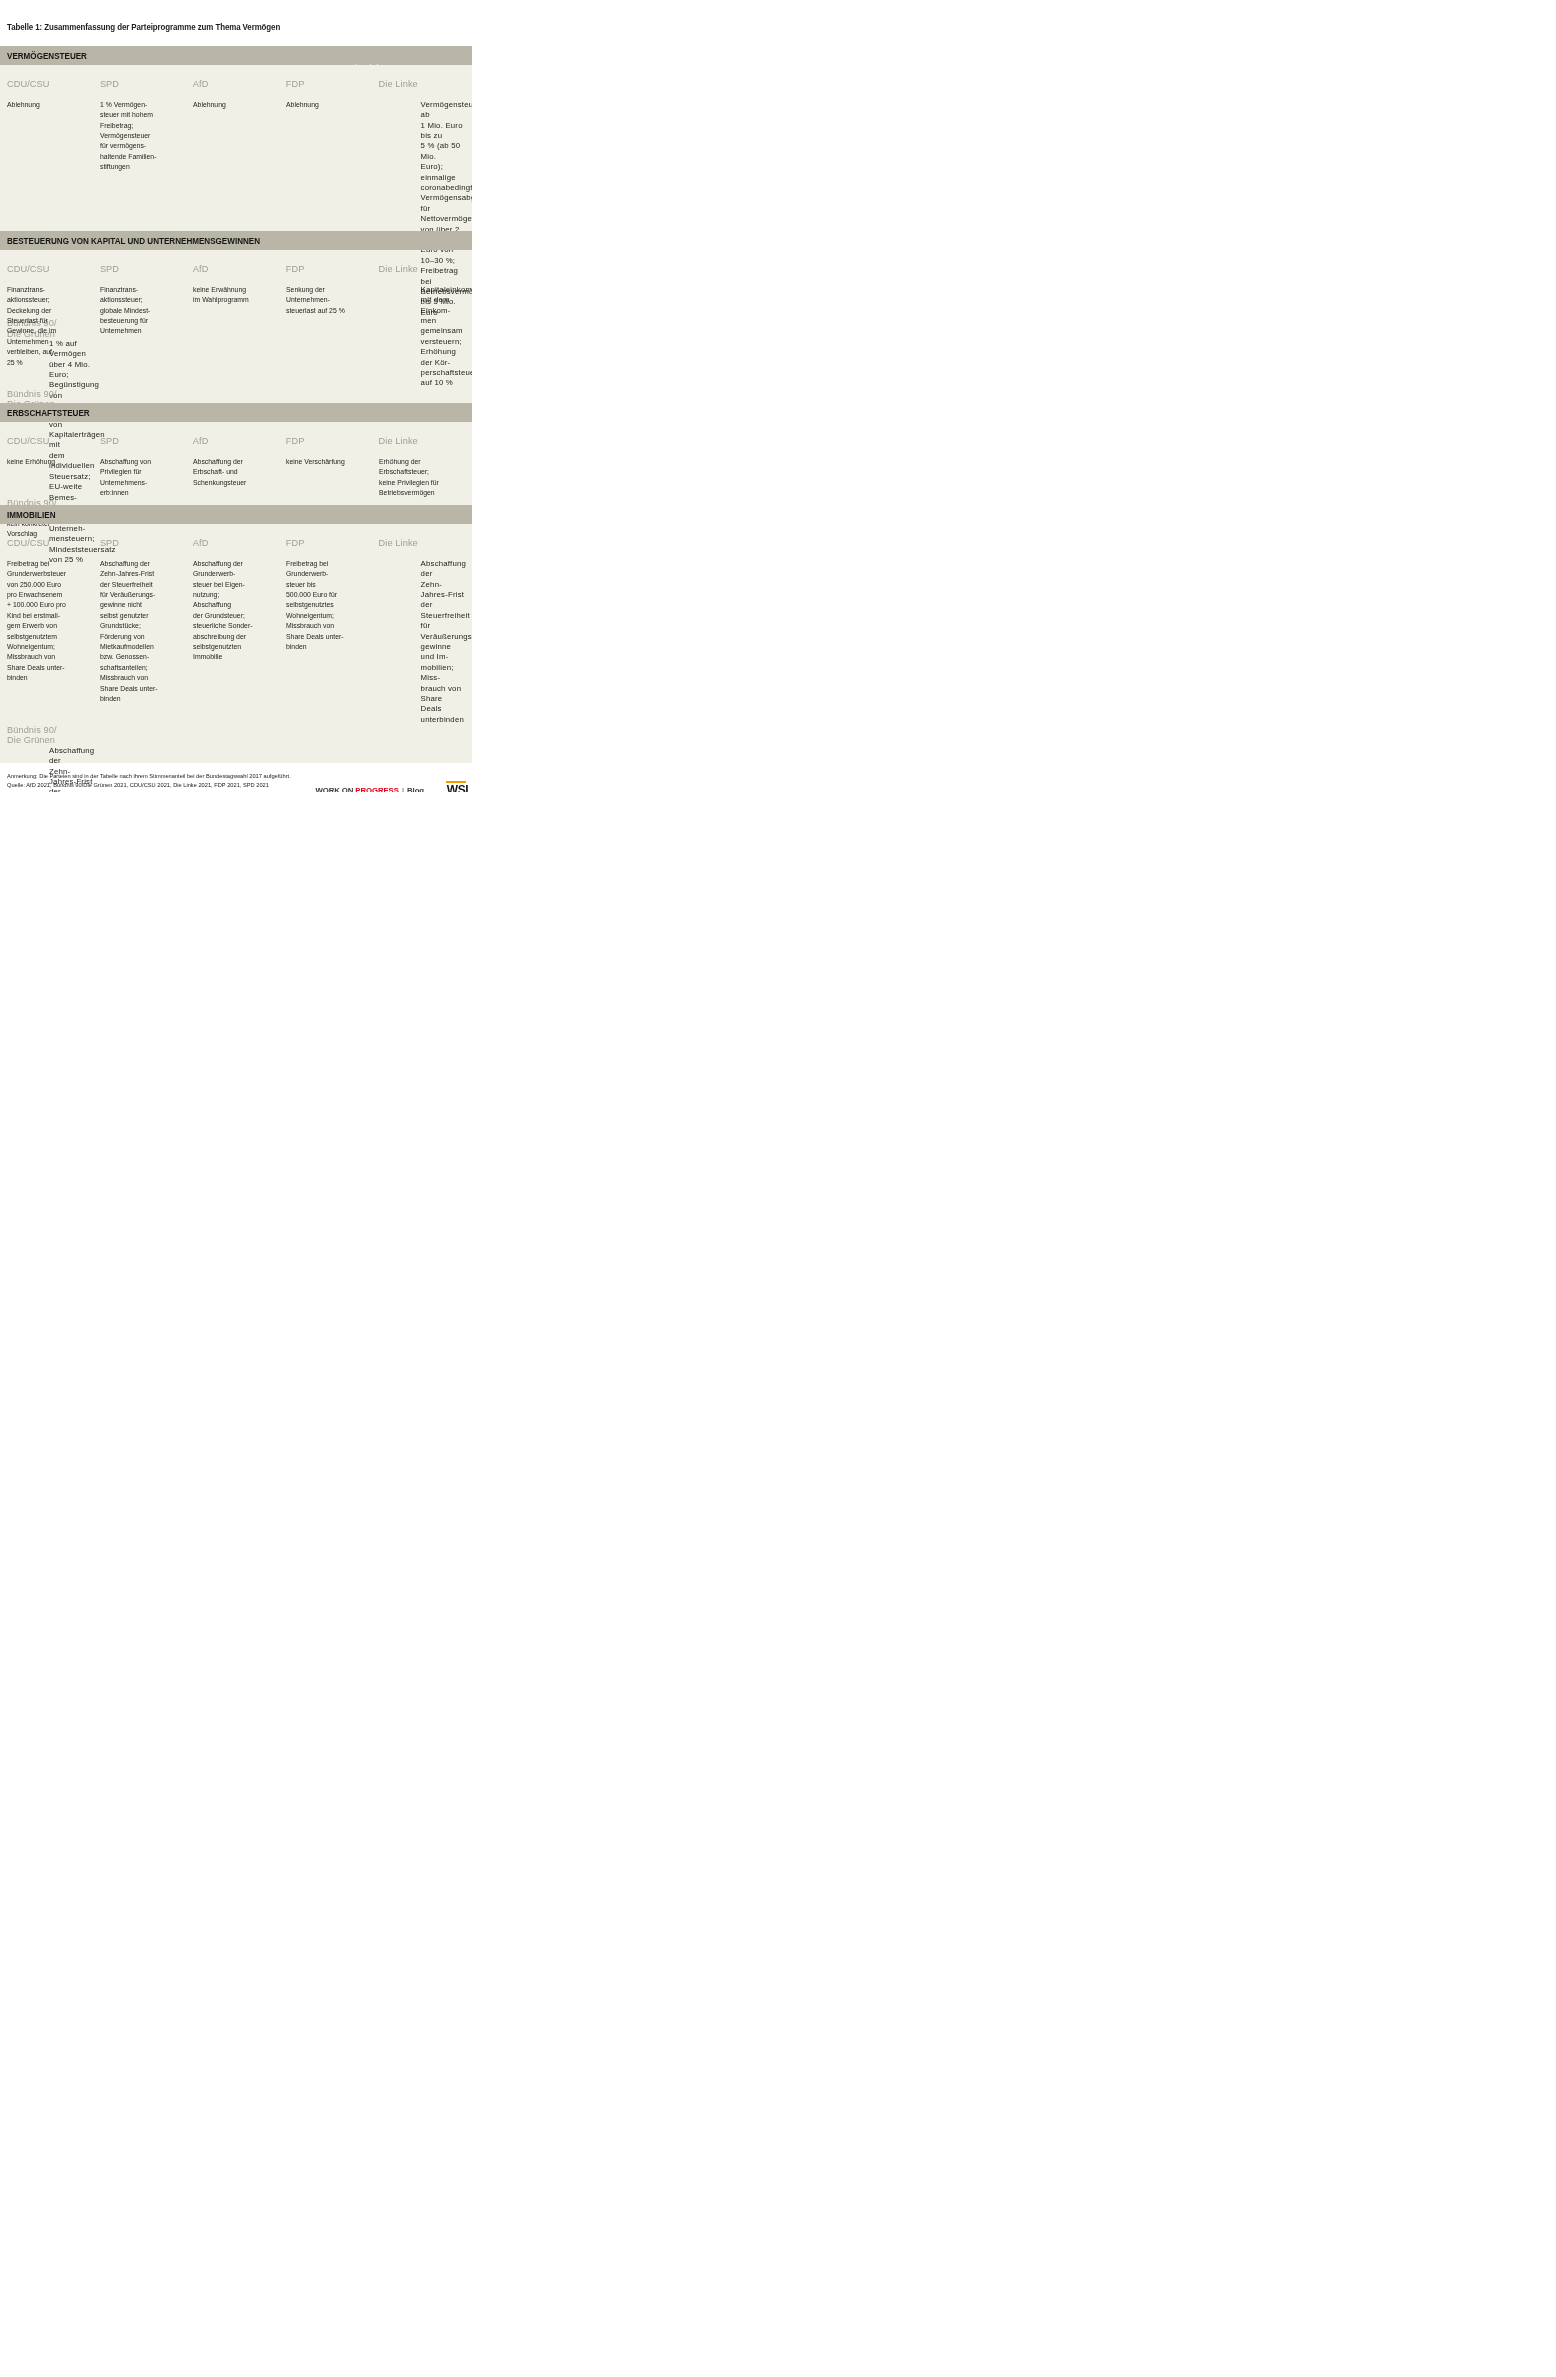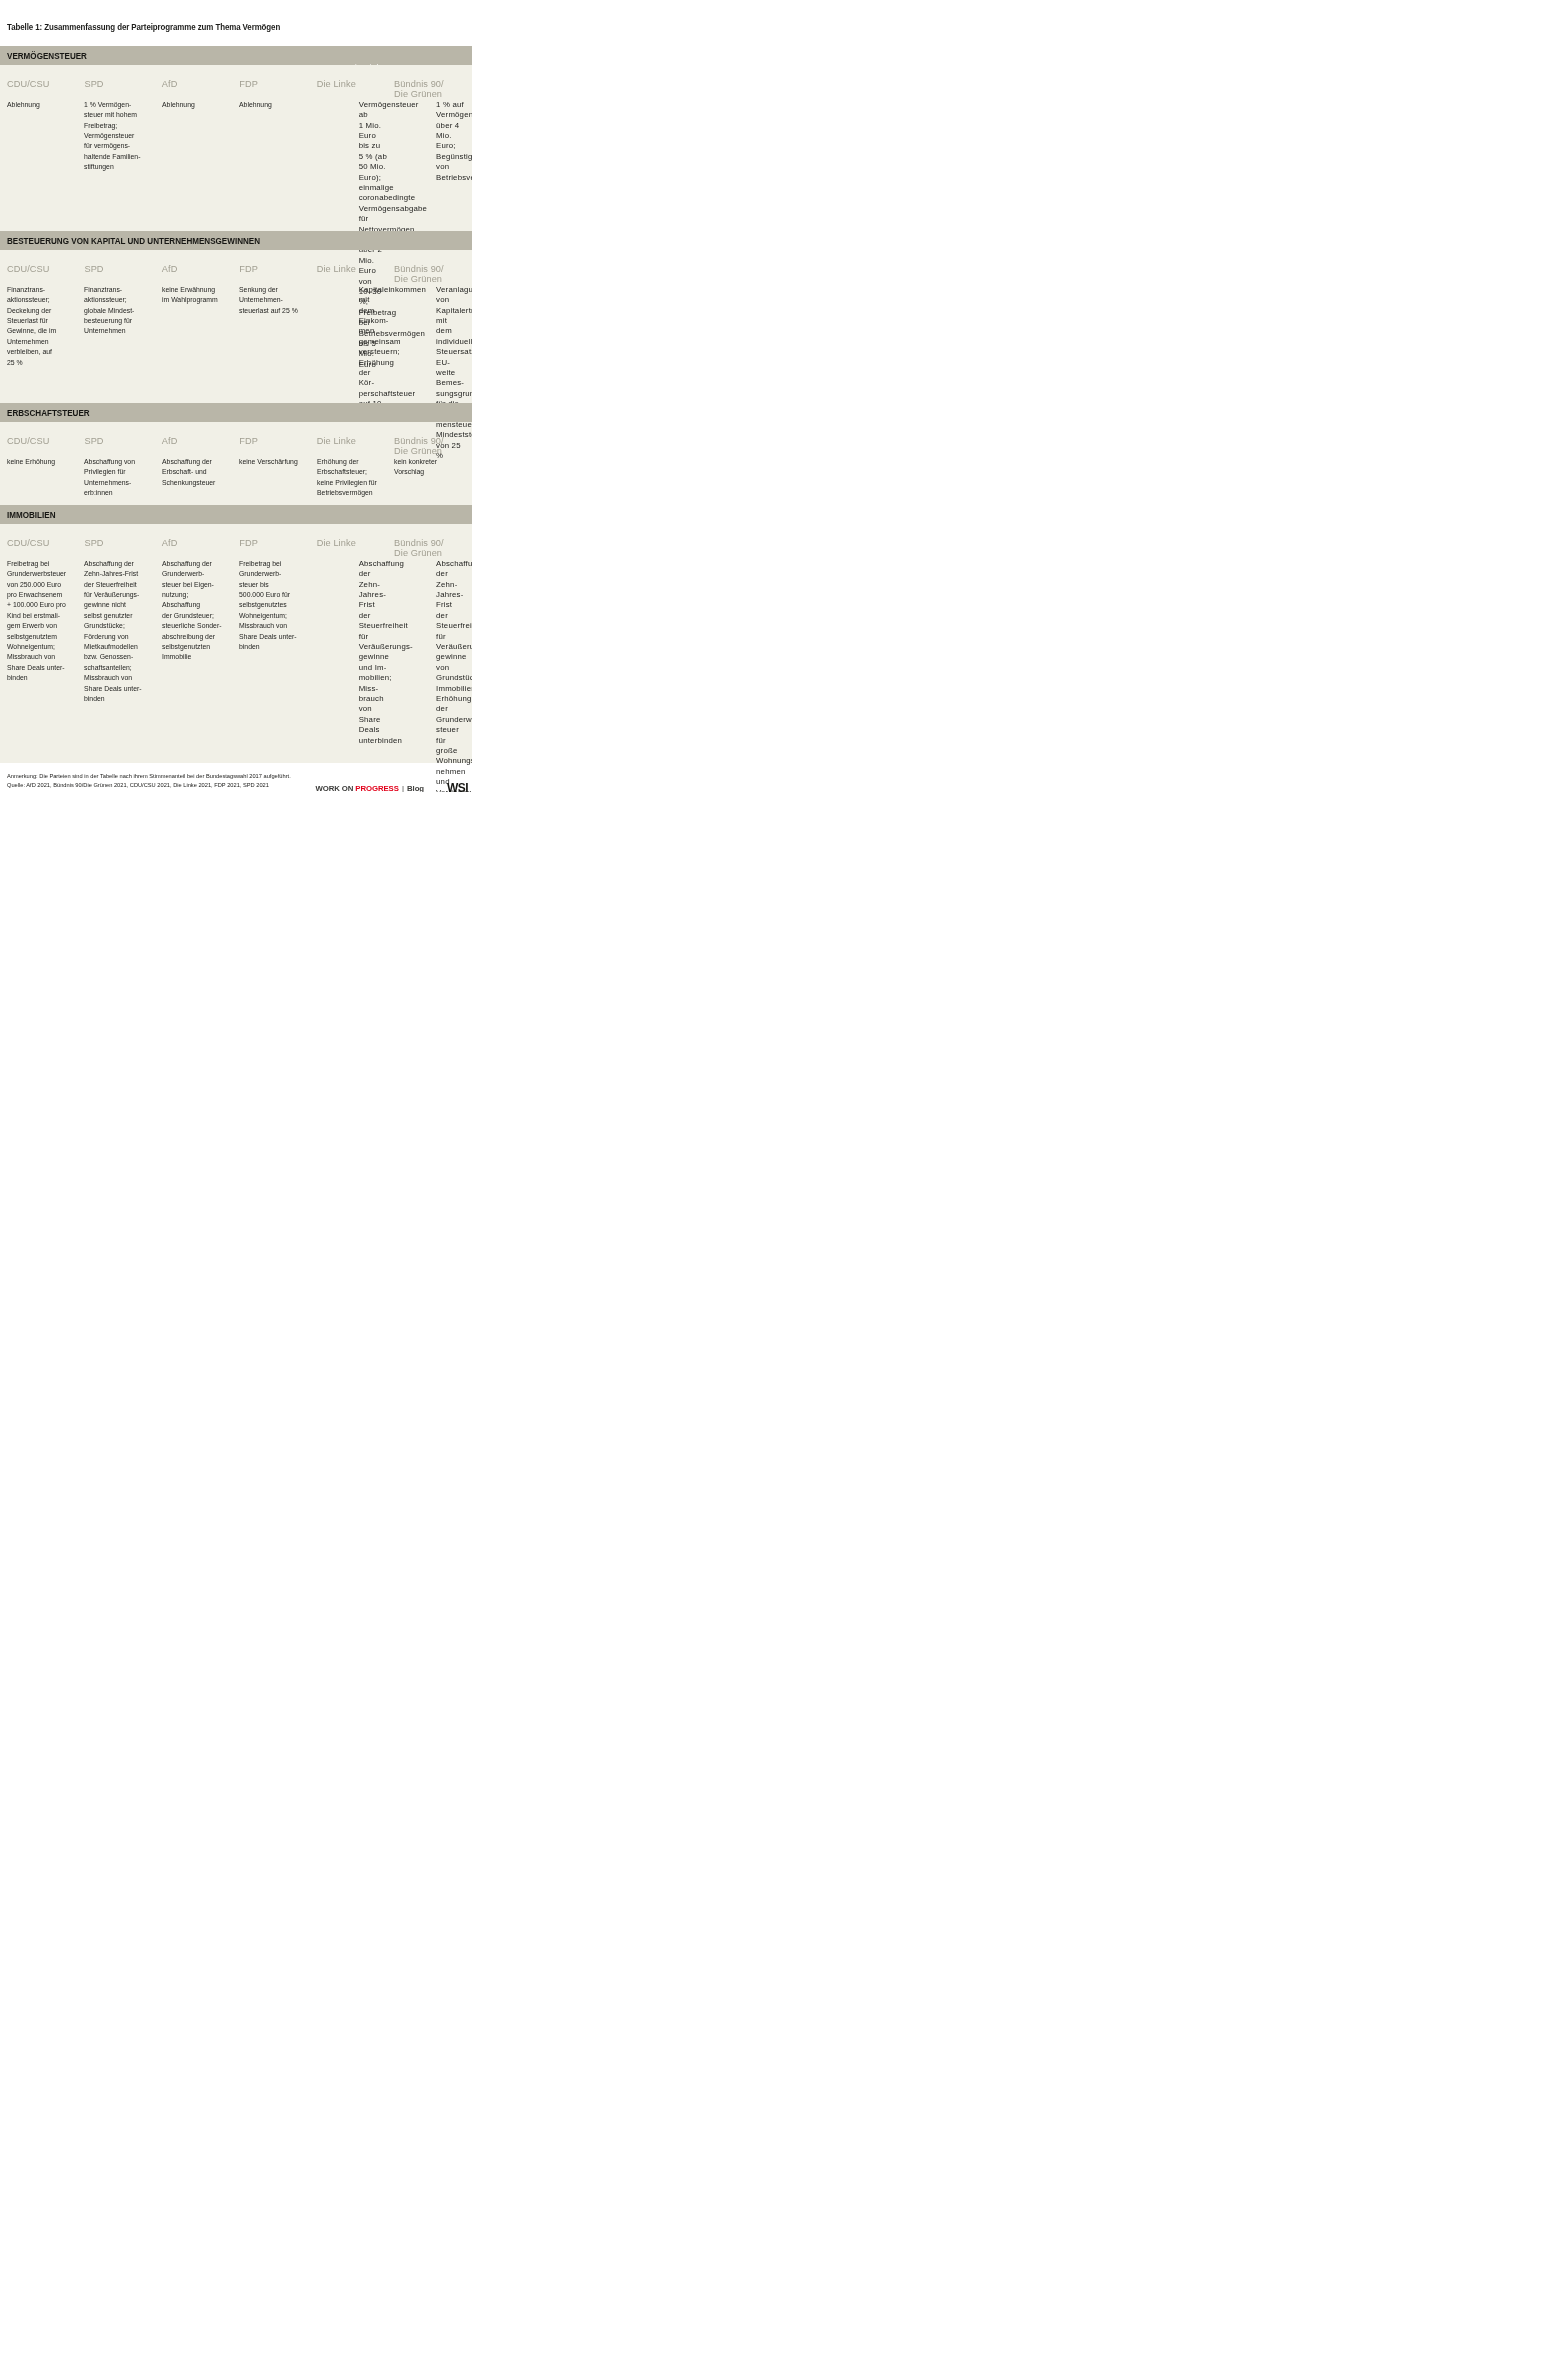--- a/index.html
+++ b/index.html
@@ -16,21 +16,21 @@
     padding:0 7px;position:relative;overflow:hidden;
   }
   .bar-title{font-size:9.2px;font-weight:bold;color:#161613;white-space:nowrap;}
   .ghost{
     position:absolute;left:348px;bottom:-7.6px;color:#ffffff;opacity:0.92;
     font-size:9.2px;white-space:nowrap;
   }
   .sec-body{
     background:#f1f0e7;box-sizing:border-box;
     padding:14px 7px 0 7px;
-    display:grid;grid-template-columns:repeat(6,1fr);column-gap:6.5px;
+    display:grid;grid-template-columns:repeat(5,1fr);column-gap:6.5px;
   }
   .b1{height:166px}.b2{height:153px}.b3{height:83px}.b4{height:239px}
   .col{min-width:0;}
   .party{
     color:#a19e91;font-size:9.2px;line-height:10.3px;height:20.5px;
     white-space:pre-line;letter-spacing:0.1px;
   }
   .cell{
     font-size:7.8px;line-height:10.4px;white-space:pre-line;color:#1d1d1b;
   }
@@ -39,21 +39,21 @@
   .footer{
     height:29px;box-sizing:border-box;padding:7.6px 7px 0 7px;
     display:flex;justify-content:space-between;align-items:flex-start;background:#ffffff;
   }
   .notes{font-size:6.2px;line-height:9.7px;color:#1a1a18;}
   .notes .nline{transform:scaleX(0.92);transform-origin:0 0;white-space:nowrap;}
   .brand{display:flex;align-items:center;gap:22px;margin-top:10px;}
   .brand-text{font-size:7.8px;font-weight:bold;white-space:nowrap;letter-spacing:-0.1px;}
   .c-dark{color:#3c3c3a;} .c-red{color:#e2001a;}
   .brand-divider{font-weight:normal;color:#3c3c3a;padding:0 1.1px;}
-  .wsi{display:flex;align-items:stretch;width:20.5px;}
+  .wsi{display:flex;flex-direction:column;align-items:stretch;width:20.5px;}
   .wsi-bar-top{height:2.2px;background:#f59b00;}
   .wsi-bar-bottom{height:2.2px;background:#e2001a;}
   .wsi-text{
     font-size:13px;font-weight:bold;line-height:13px;text-align:center;
     letter-spacing:-0.5px;color:#161613;transform:scaleX(0.92);margin:0.5px 0 1.1px 0;
   }
 </style>
 </head>
 <body>
 

